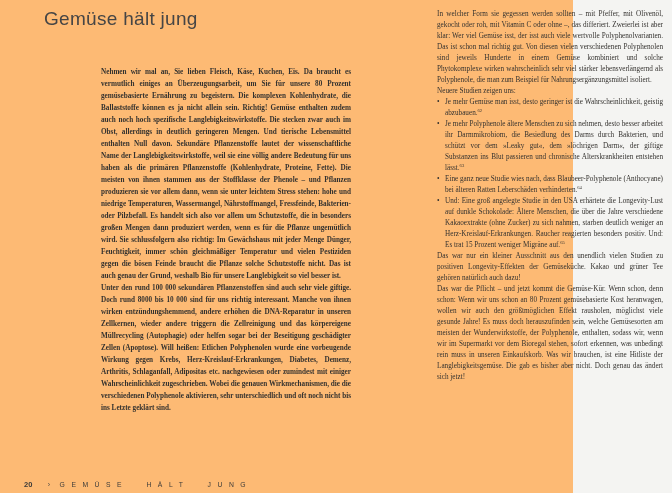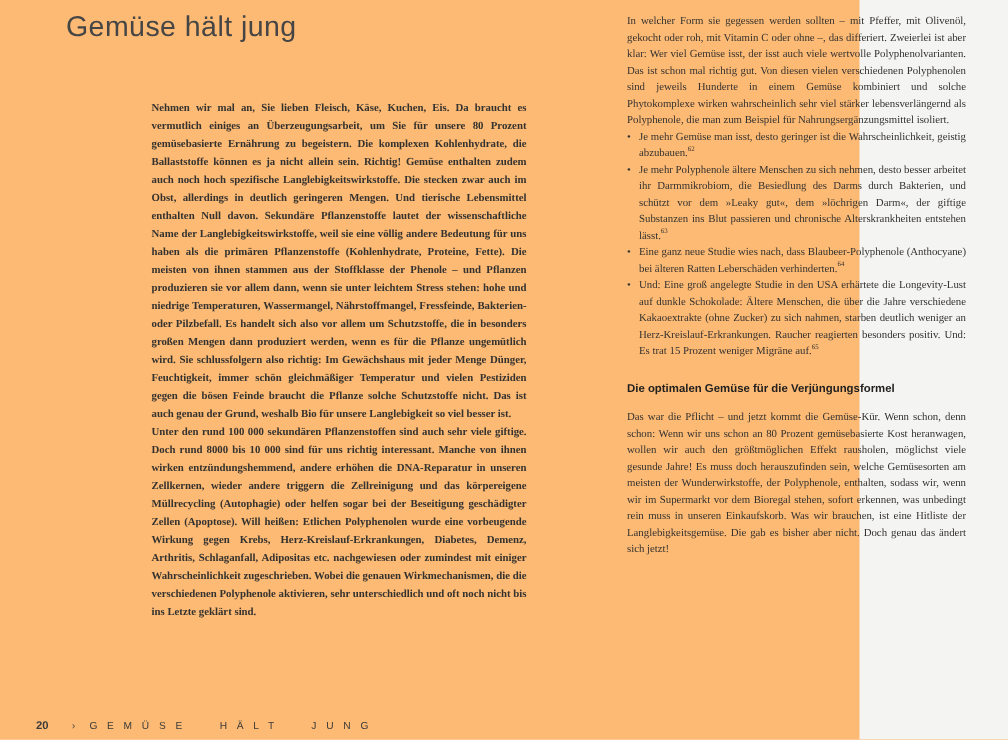--- a/index.html
+++ b/index.html
@@ -34,21 +34,21 @@
   .col p { margin: 0; }
   .col-left {
     left: 101px;
     top: 66px;
     width: 250px;
     line-height: 12px;
     text-align: justify;
     font-weight: bold;
   }
   .col-right {
-    left: 418px;
+    left: 437px;
     top: 9px;
     width: 226px;
     line-height: 11px;
   }
   .just { text-align: justify; }
   .bullets {
     list-style: none;
     margin: 0;
     padding: 0;
   }
@@ -117,40 +117,41 @@
     <div class="footer">
       <span class="pagenum">20</span>
       <span class="runmark">›</span>
       <span class="runhead">GEMÜSE HÄLT JUNG</span>
     </div>
   </section>
 
   <section>
     <div class="col col-right">
       <p class="just">In welcher Form sie gegessen werden sollten – mit Pfeffer, mit Olivenöl, gekocht oder roh, mit Vitamin C oder ohne –, das differiert. Zweierlei ist aber klar: Wer viel Gemüse isst, der isst auch viele wertvolle Polyphenolvarianten. Das ist schon mal richtig gut. Von diesen vielen verschiedenen Polyphenolen sind jeweils Hunderte in einem Gemüse kombiniert und solche Phytokomplexe wirken wahrscheinlich sehr viel stärker lebensverlängernd als Polyphenole, die man zum Beispiel für Nahrungsergänzungsmittel isoliert.</p>
+      <p>Neuere Studien zeigen uns:</p>
 
       <ul class="bullets">
         <li>
           <span class="bul">•</span>
           <span>Je mehr Gemüse man isst, desto geringer ist die Wahrscheinlichkeit, geistig abzubauen.</span><sup>62</sup>
         </li>
         <li>
           <span class="bul">•</span>
           <span>Je mehr Polyphenole ältere Menschen zu sich nehmen, desto besser arbeitet ihr Darmmikrobiom, die Besiedlung des Darms durch Bakterien, und schützt vor dem »Leaky gut«, dem »löchrigen Darm«, der giftige Substanzen ins Blut passieren und chronische Alterskrankheiten entstehen lässt.</span><sup>63</sup>
         </li>
         <li>
           <span class="bul">•</span>
           <span>Eine ganz neue Studie wies nach, dass Blaubeer-Polyphenole (Anthocyane) bei älteren Ratten Leberschäden verhinderten.</span><sup>64</sup>
         </li>
         <li>
           <span class="bul">•</span>
           <span>Und: Eine groß angelegte Studie in den USA erhärtete die Longevity-Lust auf dunkle Schokolade: Ältere Menschen, die über die Jahre verschiedene Kakaoextrakte (ohne Zucker) zu sich nahmen, starben deutlich weniger an Herz-Kreislauf-Erkrankungen. Raucher reagierten besonders positiv. Und: Es trat 15 Prozent weniger Migräne auf.</span><sup>65</sup>
         </li>
       </ul>
 
+      <p class="just">Das war nur ein kleiner Ausschnitt aus den unendlich vielen Studien zu positiven Longevity-Effekten der Gemüseküche. Kakao und grüner Tee gehören natürlich auch dazu!</p>
 
-      <h2 class="subhead">Die optimalen Gemüse für die Verjüngungsformel</h2>
 
       <p class="just">Das war die Pflicht – und jetzt kommt die Gemüse-Kür. Wenn schon, denn schon: Wenn wir uns schon an 80 Prozent gemüsebasierte Kost heranwagen, wollen wir auch den größtmöglichen Effekt rausholen, möglichst viele gesunde Jahre! Es muss doch herauszufinden sein, welche Gemüsesorten am meisten der Wunderwirkstoffe, der Polyphenole, enthalten, sodass wir, wenn wir im Supermarkt vor dem Bioregal stehen, sofort erkennen, was unbedingt rein muss in unseren Einkaufskorb. Was wir brauchen, ist eine Hitliste der Langlebigkeitsgemüse. Die gab es bisher aber nicht. Doch genau das ändert sich jetzt!</p>
     </div>
   </section>
 
 </div>
 
 </body></html>

